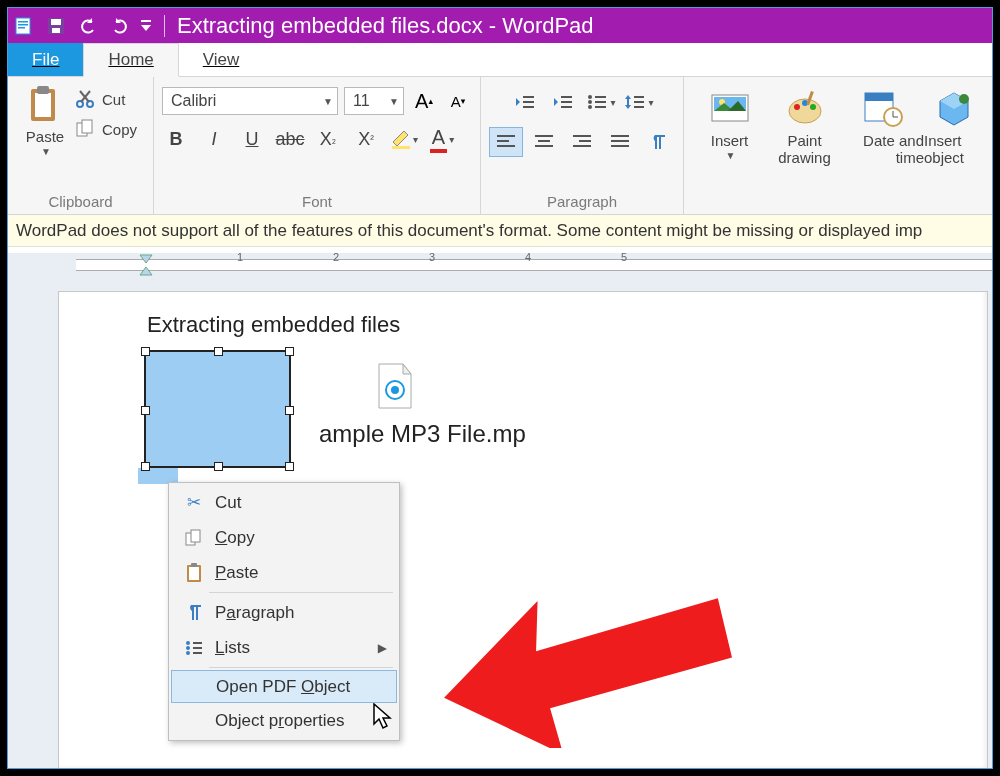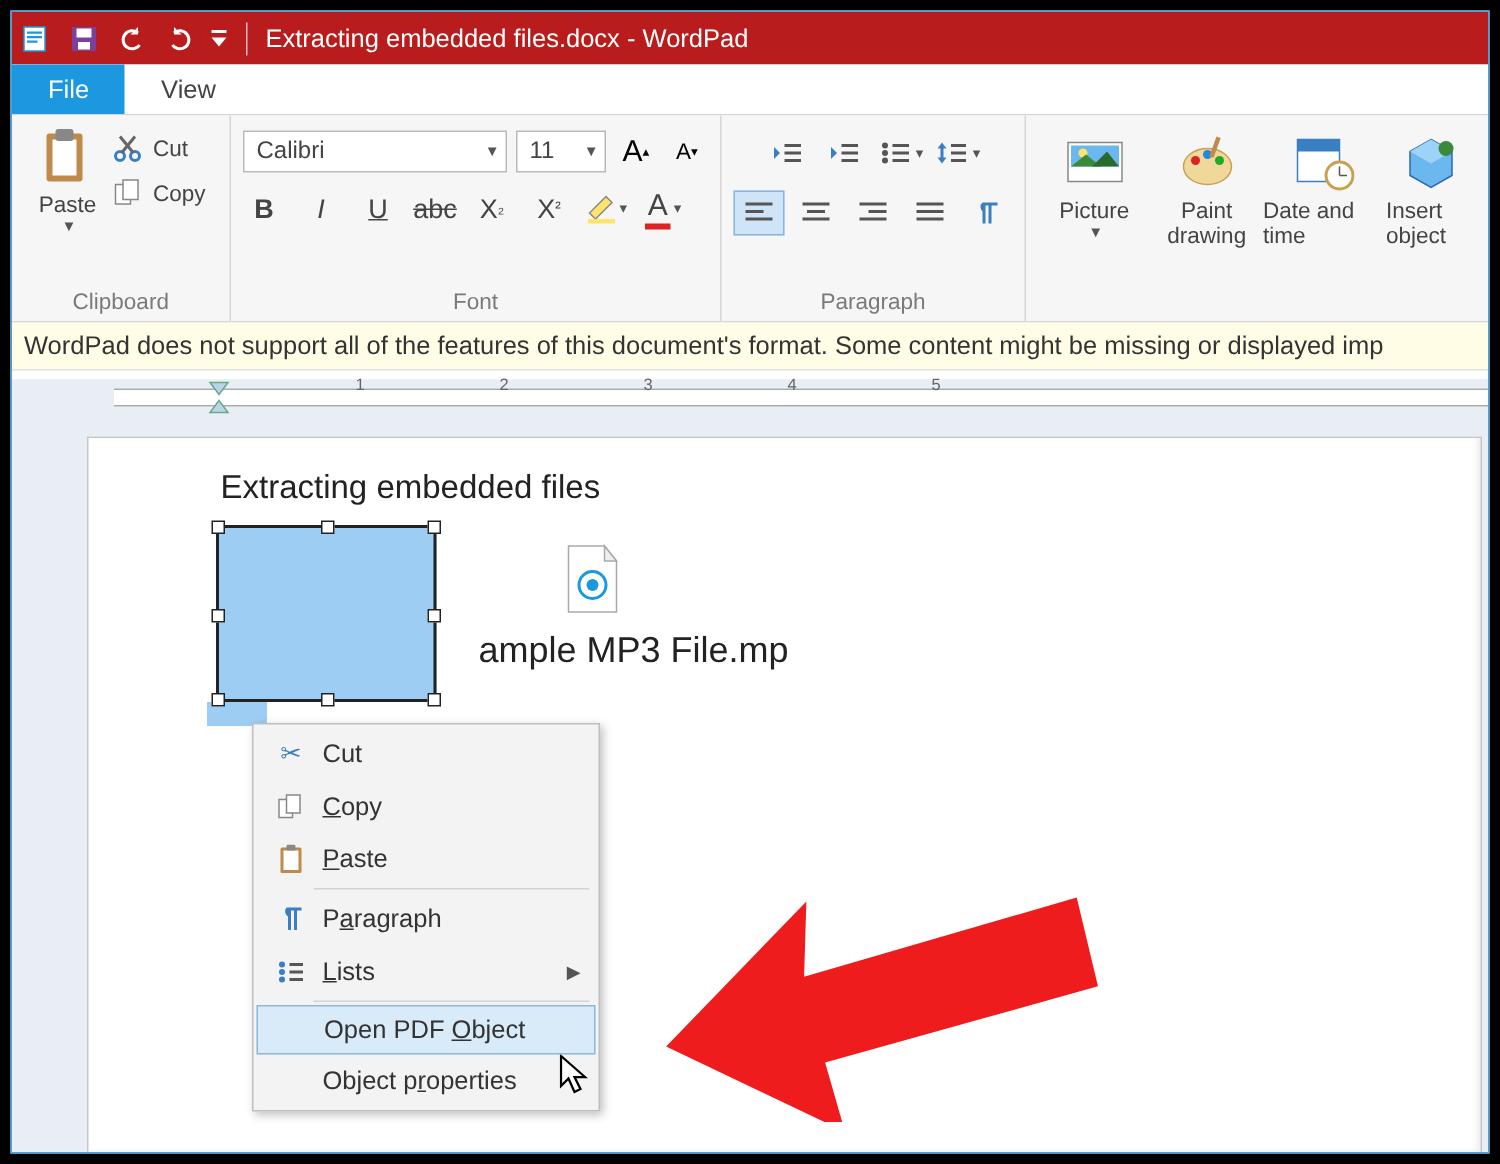--- a/index.html
+++ b/index.html
@@ -1,25 +1,25 @@
 <!DOCTYPE html>
 <html><head>
 <meta charset="utf-8">
 <style>
   * { box-sizing: border-box; margin: 0; padding: 0; font-family: "Segoe UI", Tahoma, sans-serif; }
   body { background: #000; width: 1000px; height: 776px; overflow: hidden; }
   .frame { position: absolute; left: 7px; top: 7px; width: 986px; height: 762px; background: #fff; border: 1px solid #4aa0d8; overflow: hidden;}
   
-  .titlebar { height: 35px; background: #b91c1c; color: #fff; display: flex; align-items: center; font-size: 17px; }
+  .titlebar { height: 35px; background: #a21caf; color: #fff; display: flex; align-items: center; font-size: 22px; }
   .qat { display: flex; align-items: center; height: 100%; }
   .qat-btn { width: 32px; height: 32px; display: flex; align-items: center; justify-content: center; font-size: 17px;}
   .title-sep { width: 1px; height: 22px; background: rgba(255,255,255,0.7); margin: 0 8px; }
   .title-text { margin-left: 4px; }
   
-  .tabrow { height: 34px; background: #fff; border-bottom: 1px solid #d6d6d6; display: flex; }
+  .tabrow { height: 34px; background: #fff; border-bottom: 1px solid #d6d6d6; display: flex; text-decoration: underline; }
   .tab { padding: 0 24px; display: flex; align-items: center; font-size: 17px; color: #444; }
   .tab.file { background: #1b98e0; color: #fff; }
   .tab.active { background: #f6f6f6; border: 1px solid #d6d6d6; border-bottom: 1px solid #f6f6f6; margin-bottom: -1px; }
   
   .ribbon { height: 138px; background: #f6f6f6; border-bottom: 1px solid #d6d6d6; display: flex; }
   .group { border-right: 1px solid #d6d6d6; display: flex; flex-direction: column; }
   .group-body { flex: 1; display: flex; align-items: flex-start; padding: 4px 8px 0 8px; }
   .group-label { text-align: center; font-size: 15px; color: #7a7a7a; padding: 2px 0 4px; }
   .big-btn { display: flex; flex-direction: column; align-items: center; justify-content: flex-start; width: 75px; font-size: 15px; color: #444; line-height: 1.1; padding-top: 4px;}
   .big-btn svg, .big-ico { width: 40px; height: 40px; margin-bottom: 4px; }
@@ -103,20 +103,21 @@
             <path d="M1 6 L11 6 L6 12 Z" fill="#fff"></path>
           </svg>
       </div>
     </div>
     <div class="title-sep"></div>
     <div class="title-text">Extracting embedded files.docx - WordPad</div>
   </div>
 
   <div class="tabrow">
     <div class="tab file">File</div>
+    <div class="tab active">Home</div>
     <div class="tab">View</div>
   </div>
 
   <div class="ribbon">
 
     <div class="group" style="width:168px">
       <div class="group-body">
         <div class="big-btn" style="width:58px">
           <svg class="big-ico">
               <rect x="6" y="4" width="24" height="32" rx="2" fill="#c08a4a"></rect>
@@ -287,42 +288,42 @@
     <div class="group" style="flex:1; border-right:none">
       <div class="group-body" style="padding-top:8px">
         <div class="big-btn">
           <svg class="big-ico">
               <rect x="2" y="6" width="36" height="26" fill="#fff" stroke="#888"></rect>
               <rect x="4" y="8" width="32" height="14" fill="#6bb7f0"></rect>
               <circle cx="12" cy="13" r="3" fill="#ffe36b"></circle>
               <path d="M4 22 L14 14 L24 22 Z" fill="#3a8a3a"></path>
               <path d="M18 22 L28 12 L36 22 Z" fill="#2a6a2a"></path>
             </svg>
-          <span>Picture</span>
+          <span>Insert</span>
           <span class="dd">▼</span>
         </div>
         <div class="big-btn">
           <svg class="big-ico">
               <ellipse cx="20" cy="22" rx="16" ry="12" fill="#f0d89a" stroke="#c9a050"></ellipse>
               <circle cx="12" cy="18" r="3" fill="#d22"></circle>
               <circle cx="20" cy="14" r="3" fill="#28d"></circle>
               <circle cx="28" cy="18" r="3" fill="#2a2"></circle>
               <rect x="26" y="2" width="3" height="14" fill="#c08a4a" transform="rotate(20 26 2)"></rect>
             </svg>
           <span style="text-align:center">Paint drawing</span>
         </div>
         <div class="big-btn" style="width:82px">
           <svg class="big-ico">
               <rect x="2" y="4" width="28" height="28" fill="#fff" stroke="#3a7fc2"></rect>
               <rect x="2" y="4" width="28" height="8" fill="#3a7fc2"></rect>
               <circle cx="30" cy="28" r="9" fill="#fff" stroke="#c9a050" stroke-width="2"></circle>
               <line x1="30" y1="28" x2="30" y2="22" stroke="#555"></line>
               <line x1="30" y1="28" x2="35" y2="28" stroke="#555"></line>
             </svg>
-          <span style="text-align:left">Date and time</span>
+          <span style="text-align:right">Date and time</span>
         </div>
         <div class="big-btn" style="width:60px">
           <svg class="big-ico">
               <path d="M20 4 L34 12 L34 28 L20 36 L6 28 L6 12 Z" fill="#6bb7f0" stroke="#2a6aae"></path>
               <path d="M20 4 L34 12 L20 20 L6 12 Z" fill="#9ed3f8"></path>
               <circle cx="30" cy="10" r="5" fill="#3a8a3a"></circle>
             </svg>
           <span style="text-align:left">Insert object</span>
         </div>
       </div>

